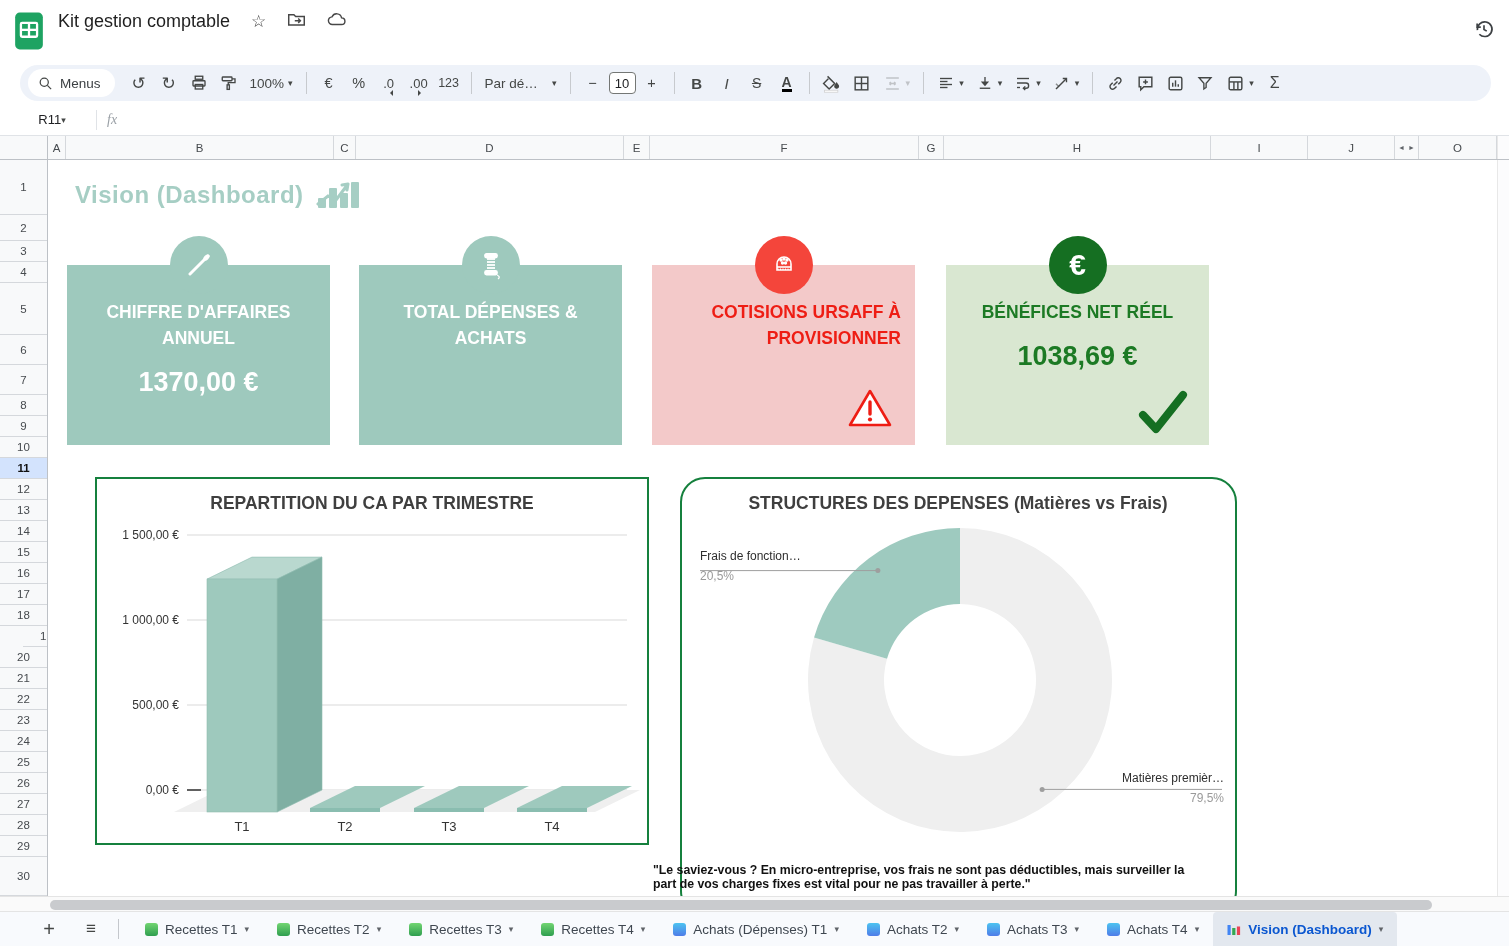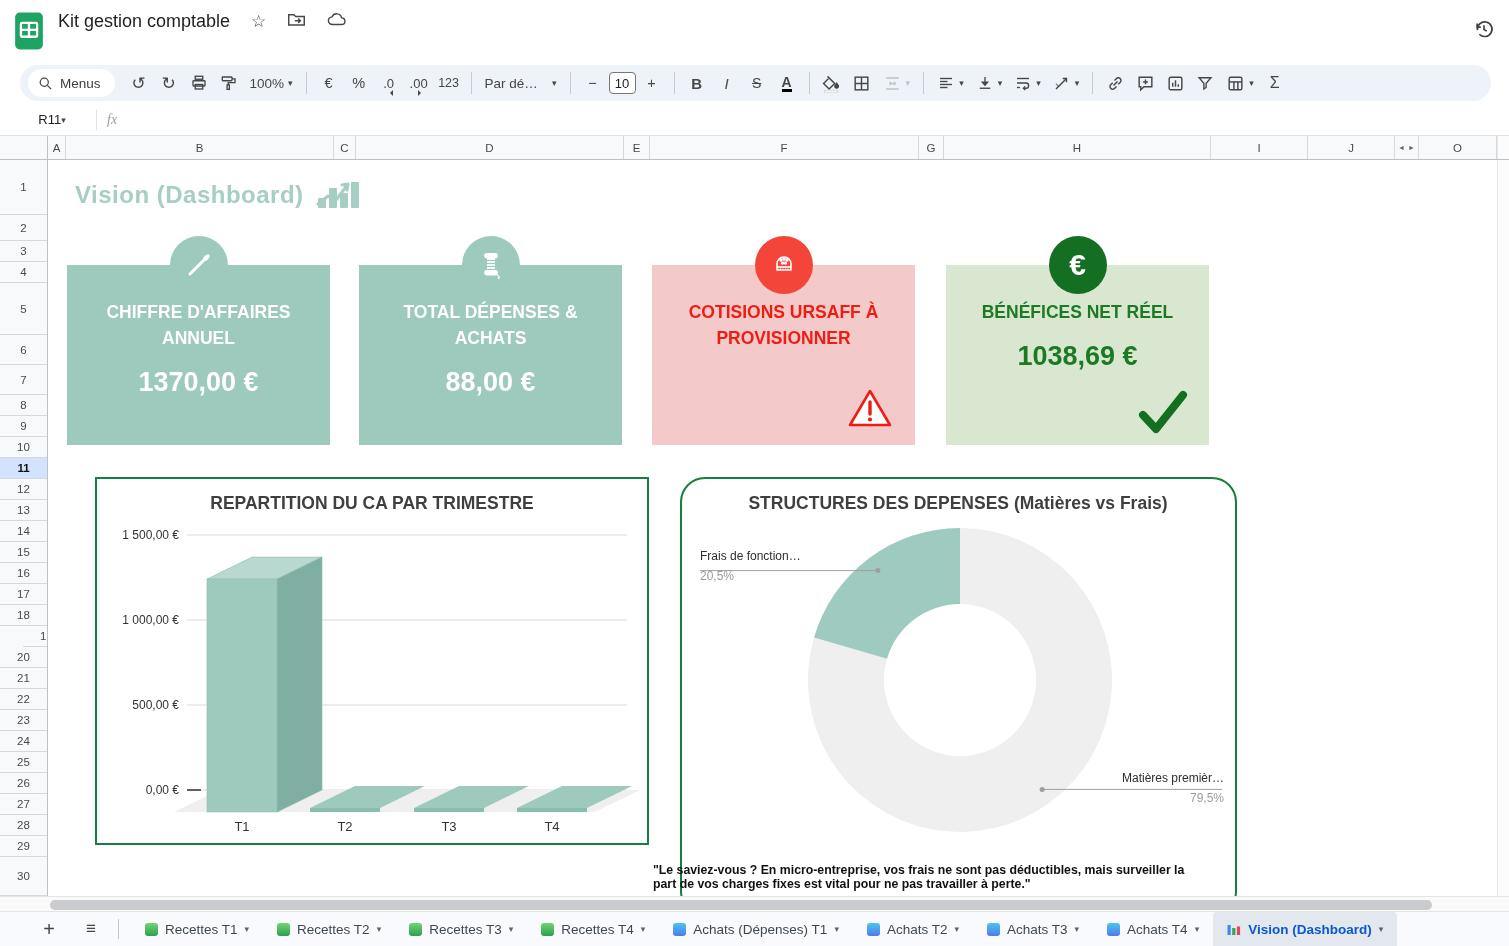--- a/index.html
+++ b/index.html
@@ -76,21 +76,21 @@
   .dash-heading { position:absolute; left:27px; top:16px; display:flex; align-items:center; gap:12px; }
   .dash-heading .txt { font-size:24px; font-weight:bold; color:#a6cec4; letter-spacing:.5px; }
 
   .kpi-card { position:absolute; top:105px; width:263px; height:180px; text-align:center; }
   .kpi-circle { position:absolute; left:50%; transform:translateX(-50%); top:-29px; width:58px; height:58px;
                 border-radius:50%; display:flex; align-items:center; justify-content:center; }
   .kpi-title { margin-top:34px; padding:0 14px; font-size:17.5px; font-weight:bold; line-height:26px; }
   .kpi-value { margin-top:16px; font-size:27px; font-weight:bold; }
   .kpi-badge { position:absolute; }
   .card-teal { background:#9ec9bd; } .card-teal .kpi-title, .card-teal .kpi-value { color:#fff; }
-  .card-pink { background:#f3c9c9; } .card-pink .kpi-title, .card-pink .kpi-value { color:#ee1d14; }
+  .card-pink { background:#f3c9c9; } .card-pink .kpi-title, .card-pink .kpi-value { color:#ee1d14;text-align:right; }
   .card-green { background:#d9e7d1; } .card-green .kpi-title, .card-green .kpi-value { color:#1c7a24; }
 
   .chart-panel { position:absolute; top:317px; background:#fff; border:2px solid #15803d;margin-left:28px; }
   #panel-bar { left:19px; width:554px; height:368px; }
   #panel-donut { left:604px; width:557px; height:439px;border-radius:25px; }
   .chart-panel svg { position:absolute; left:0; top:0; }
 
   .donut-label { position:absolute; font-size:12px; line-height:14px; color:#2e2e2e; }
   .donut-label .pct { color:#9a9a9a; margin-top:6px; }
   .dl-frais { left:18px; top:70px; }
@@ -426,21 +426,20 @@
             <rect x="11" y="6" width="12" height="3.5" rx="1.5" fill="#fff"></rect>
               <rect x="11" y="23" width="12" height="3.5" rx="1.5" fill="#fff"></rect>
             <line x1="13" y1="11" x2="21" y2="11"></line>
               <line x1="13" y1="14" x2="21" y2="14"></line>
               <line x1="13" y1="17" x2="21" y2="17"></line>
               <line x1="13" y1="20" x2="21" y2="20"></line>
             <path d="M23 27 q4 2 1 4" stroke-width="1.3"></path>
           </svg>
         </div>
         <div class="kpi-title">TOTAL DÉPENSES &amp; ACHATS</div>
-        <div class="kpi-value">88,00 €</div>
       </div>
 
       <div class="kpi-card card-pink" style="left:604px">
         <div class="kpi-circle" style="background:#f4453b">
           <svg width="34" height="34" viewBox="0 0 34 34" stroke="#fff" fill="none" stroke-width="1.6">
             <path d="M10 16 a7 7 0 0114 0 v6 h-14 z"></path>
               <path d="M10 19 h14"></path>
             <circle cx="14" cy="12" r=".9" fill="#fff"></circle>
               <circle cx="17" cy="11" r=".9" fill="#fff"></circle>
               <circle cx="20" cy="12" r=".9" fill="#fff"></circle>

